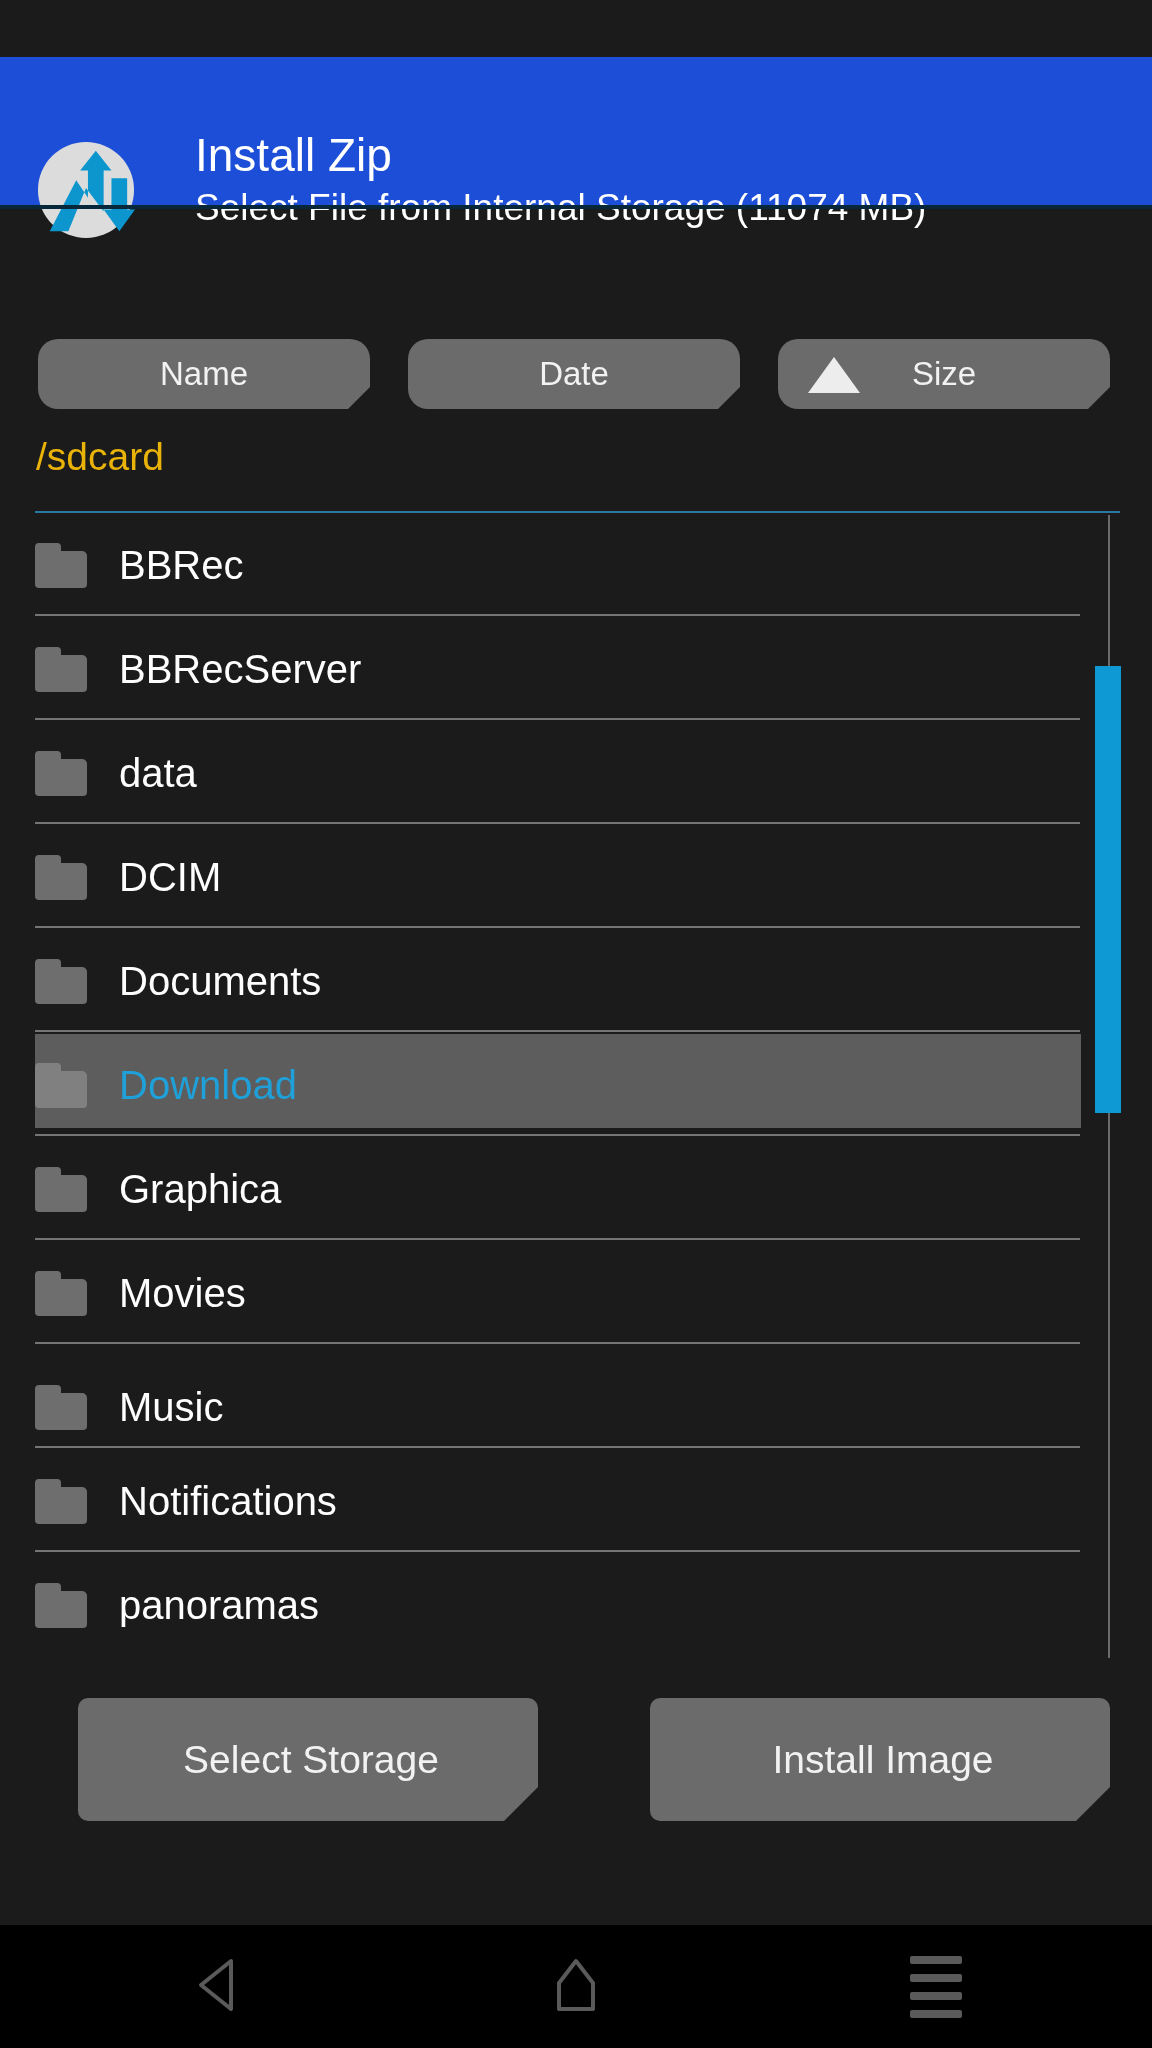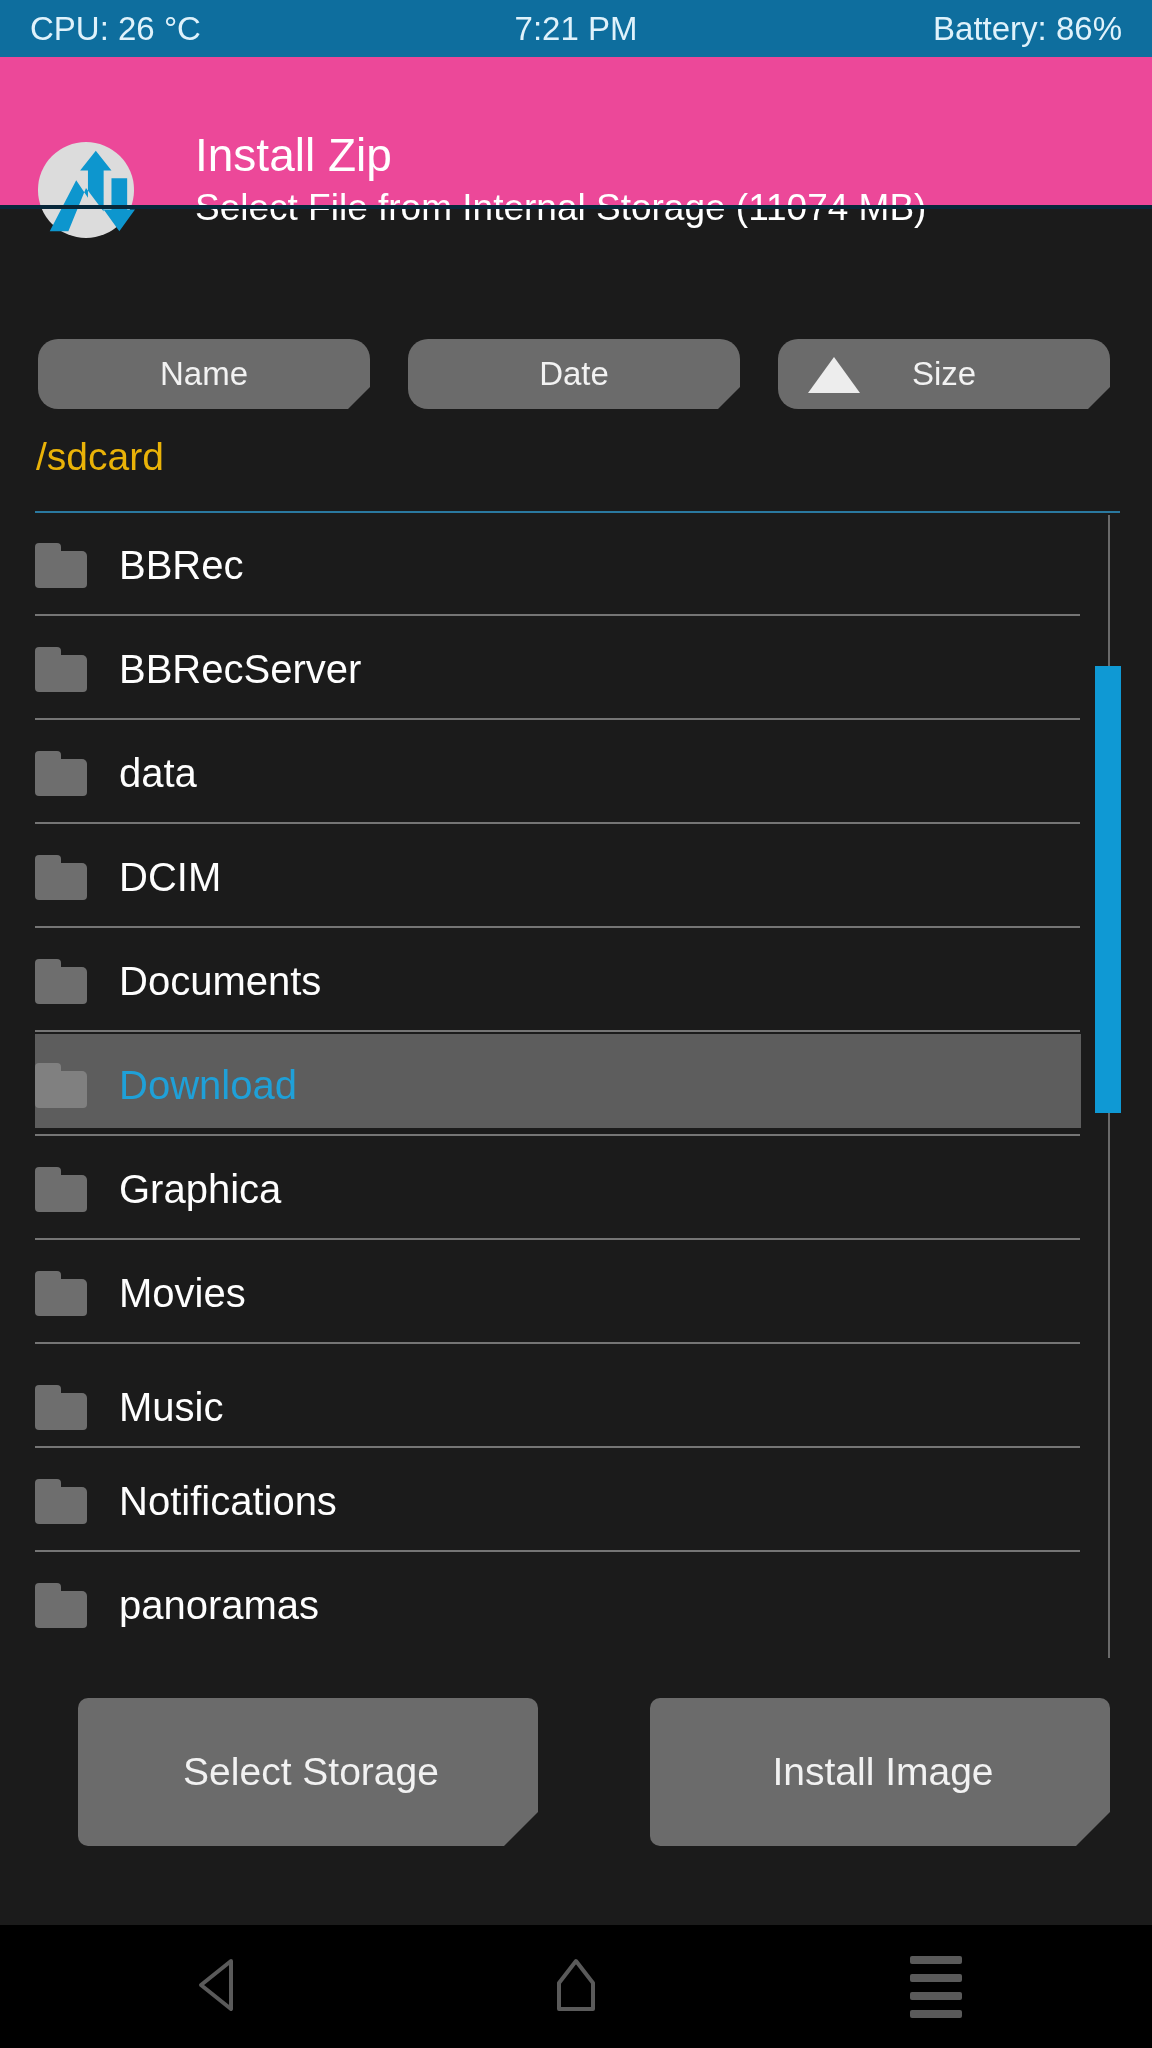--- a/index.html
+++ b/index.html
@@ -30,21 +30,21 @@
     white-space:nowrap;
   }
   .sb-cpu     { position:absolute; left:30px; }
   .sb-clock   { position:absolute; left:0; width:1152px; text-align:center; }
   .sb-battery { position:absolute; right:30px; }
 
   
   .header {
     position:absolute; left:0; top:57px;
     width:1152px; height:150px;
-    background:#ec4899;
+    background:#1d4ed8;
   }
   .header-rule {
     position:absolute; left:0; top:205px;
     width:1152px; height:4px;
     background:#07273a;
   }
   .logo {
     position:absolute; left:37px; top:84px;
     width:98px; height:98px;
   }
@@ -164,21 +164,21 @@
     width:26px; height:447px;
     background:#0f99d4;
   }
 
   
   .actionrow {
     position:absolute; left:0; top:1698px;
     width:1152px; height:123px;
   }
   .btn-action {
-    height:148px;
+    height:123px;
     font-size:39px;
     top:0;
     border-radius:10px;
     -webkit-clip-path: polygon(0 0, 100% 0, 100% calc(100% - 34px), calc(100% - 34px) 100%, 0 100%);
     clip-path: polygon(0 0, 100% 0, 100% calc(100% - 34px), calc(100% - 34px) 100%, 0 100%);
     padding-left: 6px;
   }
   #btn-select-storage { left:78px;  width:460px; }
   #btn-install-image  { left:650px; width:460px; }
 
@@ -203,25 +203,20 @@
     margin-bottom:10px;
     border-radius:2px;
   }
   .nav-menu-lines i:last-child { margin-bottom:0; }
 </style>
 </head>
 <body>
 
 <div id="screen">
 
-  <div class="statusbar">
-    <span class="sb-cell sb-cpu">CPU: 26 °C</span>
-    <span class="sb-cell sb-clock">7:21 PM</span>
-    <span class="sb-cell sb-battery">Battery: 86%</span>
-  </div>
 
   <div class="header">
     <span class="logo">
       <svg width="98" height="98" viewBox="0 0 100 100">
         <circle cx="50" cy="50" r="49" fill="#dcdcdc"></circle>
         <path d="M50 1 A49 49 0 0 1 99 50 L99 100 L1 100 L1 50 Z" fill="none"></path>
         <path d="M13 92 L40 40 L52 58 L52 30 L44 30 L60 10 L76 30 L68 30 L68 72 L50 48 L32 92 Z" fill="#0d96ce"></path>
         <path d="M76 38 L92 38 L92 70 L100 70 L84 92 L68 70 L76 70 Z" fill="#0d96ce"></path>
       </svg>
     </span>

